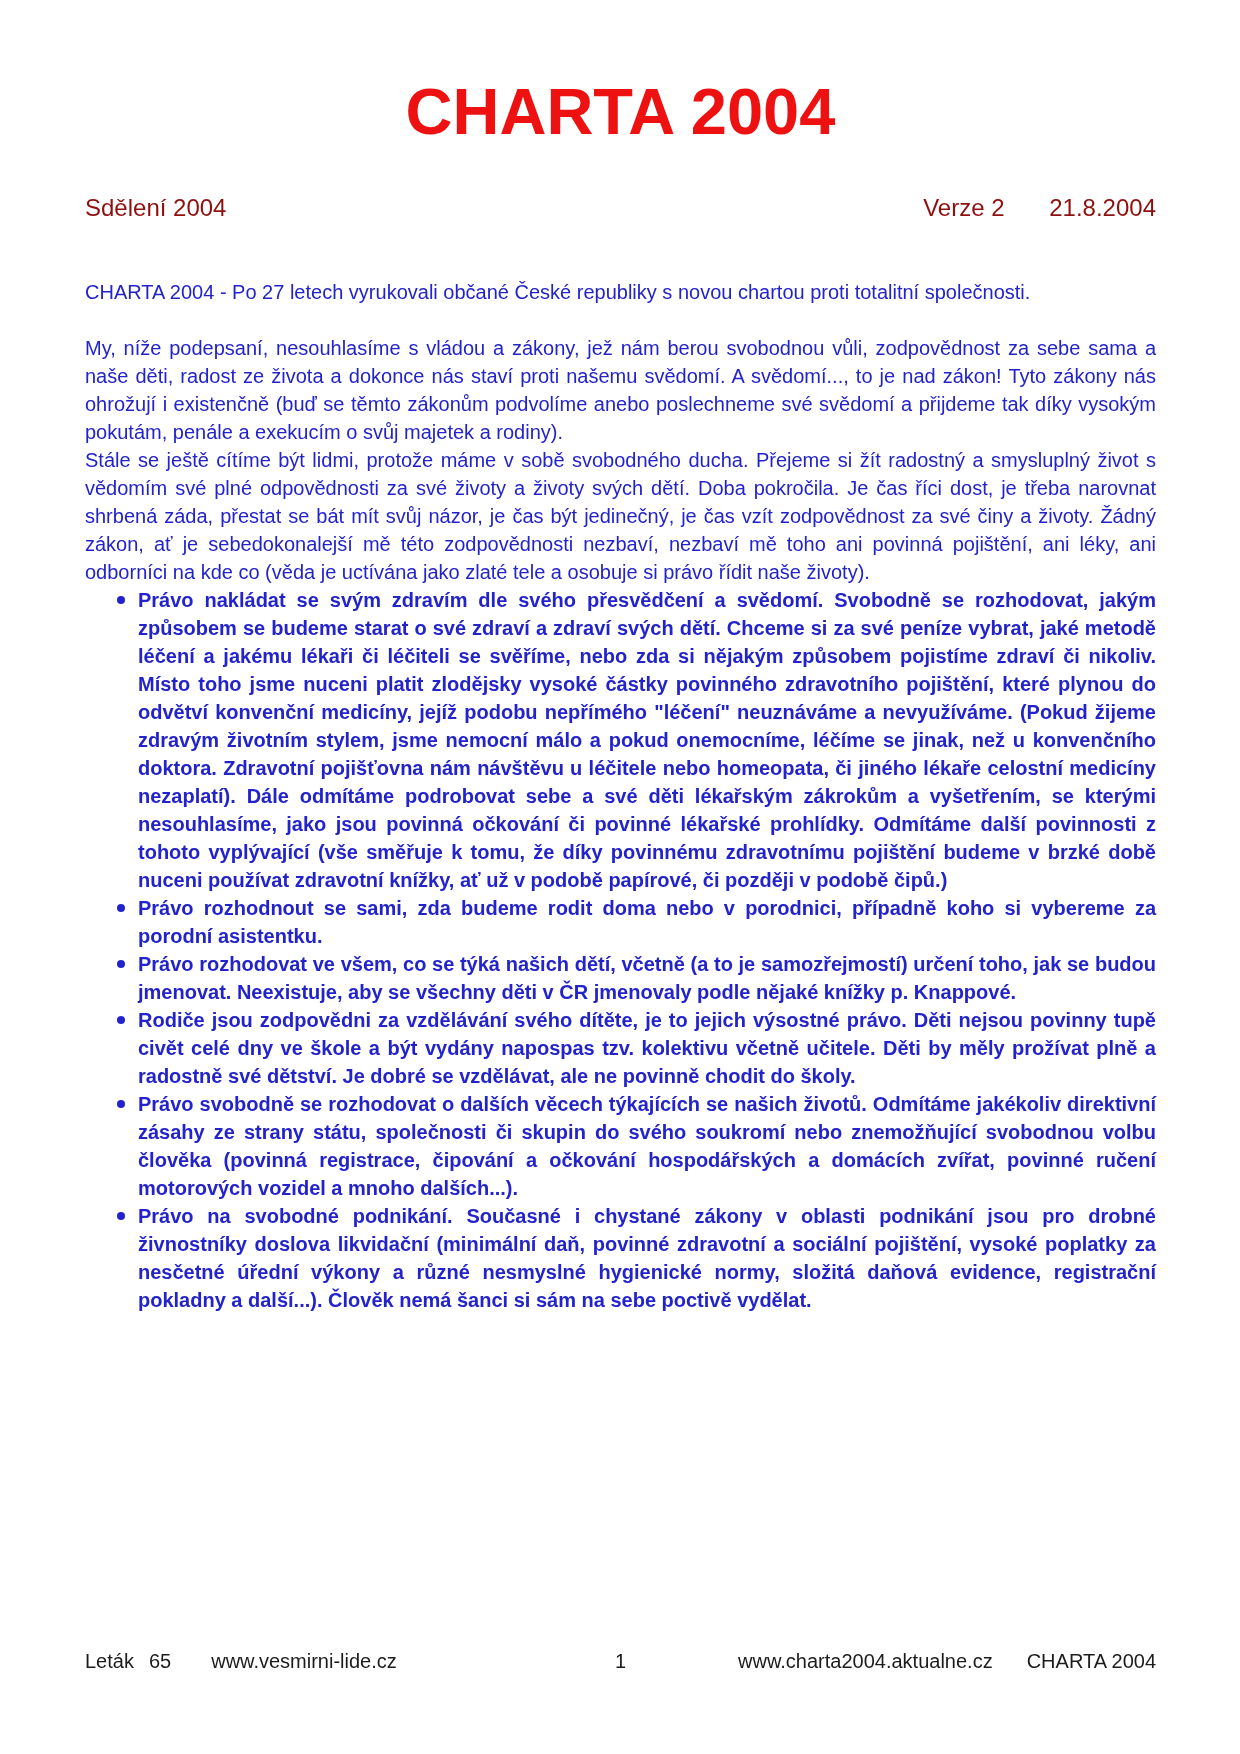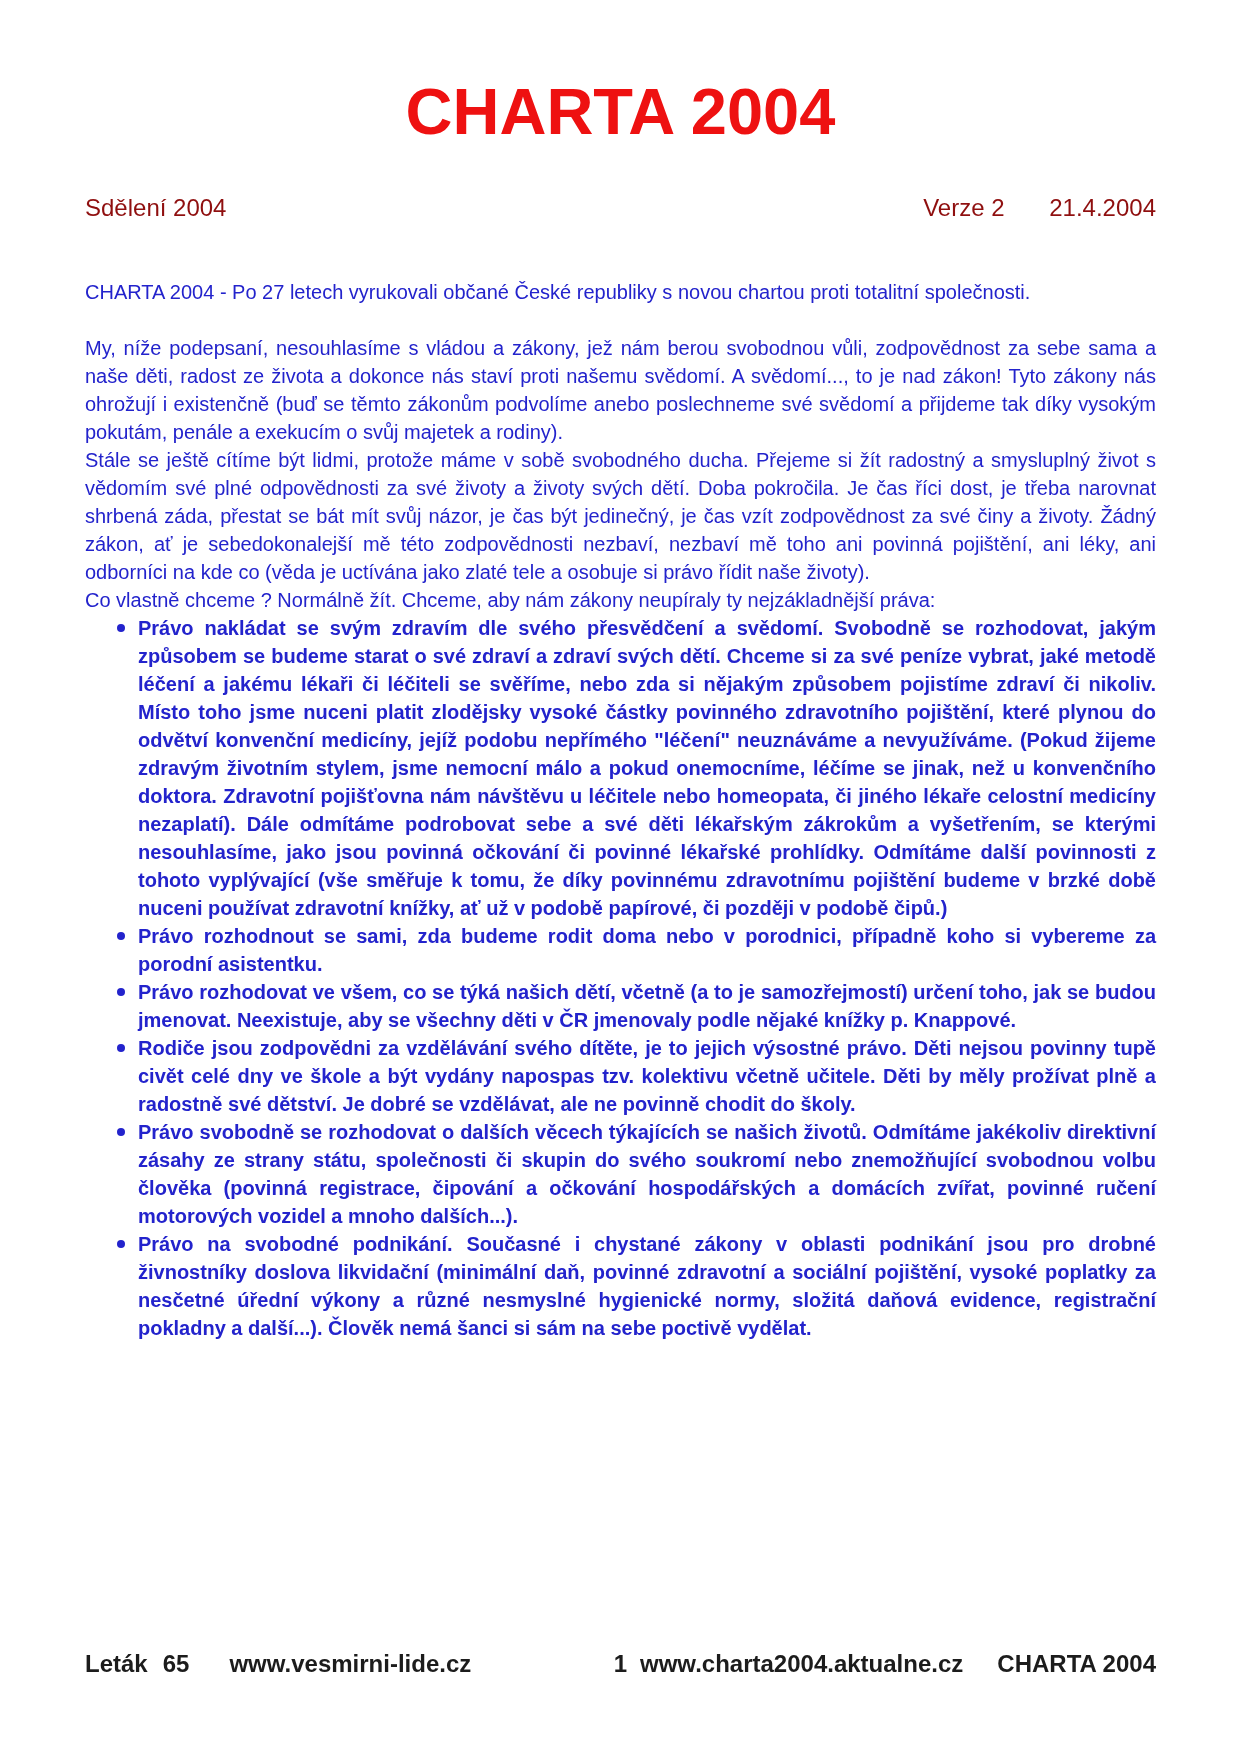--- a/index.html
+++ b/index.html
@@ -69,58 +69,56 @@
     border-radius: 50%;
     background: var(--body-blue, #2323cc);
   }
   .footer {
     position: absolute;
     left: 85px;
     right: 84px;
     top: 1650px;
     display: flex;
     align-items: baseline;
-    font-size: 24px;
+    font-size: 20px;
     color: var(--footer-black, #1c1c1c);
-    font-weight: bold;
   }
   .footer-left  { flex: 1; text-align: left;  white-space: nowrap; }
   .footer-center{ flex: 0; text-align: center; }
   .footer-right { flex: 1; text-align: right; white-space: nowrap; }
   .footer-left .doc-number { margin-left: 15px; }
   .footer-left .site       { margin-left: 40px; }
   .footer-right .brand     { margin-left: 34px; }
 </style>
 </head>
 <body>
 
 <div class="page">
   <div class="content">
 
     <div class="doc-title">CHARTA 2004</div>
 
     <div class="header-row">
       <span class="header-left">Sdělení 2004</span>
       <span class="header-right">
         <span>Verze 2</span>
-        <span class="date">21.4.2004</span>
+        <span class="date">21.8.2004</span>
       </span>
     </div>
 
     <div class="body-text">
 
       <div>
 
           <p class="para para-gap">CHARTA 2004 - Po 27 letech vyrukovali občané České republiky s novou chartou proti totalitní společnosti.</p>
 
           <p class="para">My, níže podepsaní, nesouhlasíme s vládou a zákony, jež nám berou svobodnou vůli, zodpovědnost za sebe sama a naše děti, radost ze života a dokonce nás staví proti našemu svědomí. A svědomí..., to je nad zákon! Tyto zákony nás ohrožují i existenčně (buď se těmto zákonům podvolíme anebo poslechneme své svědomí a přijdeme tak díky vysokým pokutám, penále a exekucím o svůj majetek a rodiny).</p>
 
           <p class="para">Stále se ještě cítíme být lidmi, protože máme v sobě svobodného ducha. Přejeme si žít radostný a smysluplný život s vědomím své plné odpovědnosti za své životy a životy svých dětí. Doba pokročila. Je čas říci dost, je třeba narovnat shrbená záda, přestat se bát mít svůj názor, je čas být jedinečný, je čas vzít zodpovědnost za své činy a životy. Žádný zákon, ať je sebedokonalejší mě této zodpovědnosti nezbaví, nezbaví mě toho ani povinná pojištění, ani léky, ani odborníci na kde co (věda je uctívána jako zlaté tele a osobuje si právo řídit naše životy).</p>
 
-          <p class="para">Co vlastně chceme ?  Normálně žít. Chceme, aby nám zákony neupíraly ty nejzákladnější práva:</p>
         </div>
 
       <ul class="bullets">
 
           <li>
             <span class="bullet-dot"></span>
             <span>Právo nakládat se svým zdravím dle svého přesvědčení a svědomí. Svobodně se rozhodovat, jakým způsobem se budeme starat o své zdraví a zdraví svých dětí. Chceme si za své peníze vybrat, jaké metodě léčení a jakému lékaři či léčiteli se svěříme, nebo zda si nějakým způsobem pojistíme zdraví či nikoliv. Místo toho jsme nuceni platit zlodějsky vysoké částky povinného zdravotního pojištění, které plynou do odvětví konvenční medicíny, jejíž podobu nepřímého "léčení" neuznáváme a nevyužíváme. (Pokud žijeme zdravým životním stylem, jsme nemocní málo a pokud onemocníme, léčíme se jinak, než u konvenčního doktora. Zdravotní pojišťovna nám návštěvu u léčitele nebo homeopata, či jiného lékaře celostní medicíny nezaplatí). Dále odmítáme podrobovat sebe a své děti lékařským zákrokům a vyšetřením, se kterými nesouhlasíme, jako jsou povinná očkování či povinné lékařské prohlídky. Odmítáme další povinnosti z tohoto vyplývající (vše směřuje k tomu, že díky povinnému zdravotnímu pojištění budeme v brzké době nuceni používat zdravotní knížky, ať už v podobě papírové, či později v podobě čipů.)</span>
           </li>
 
           <li>

